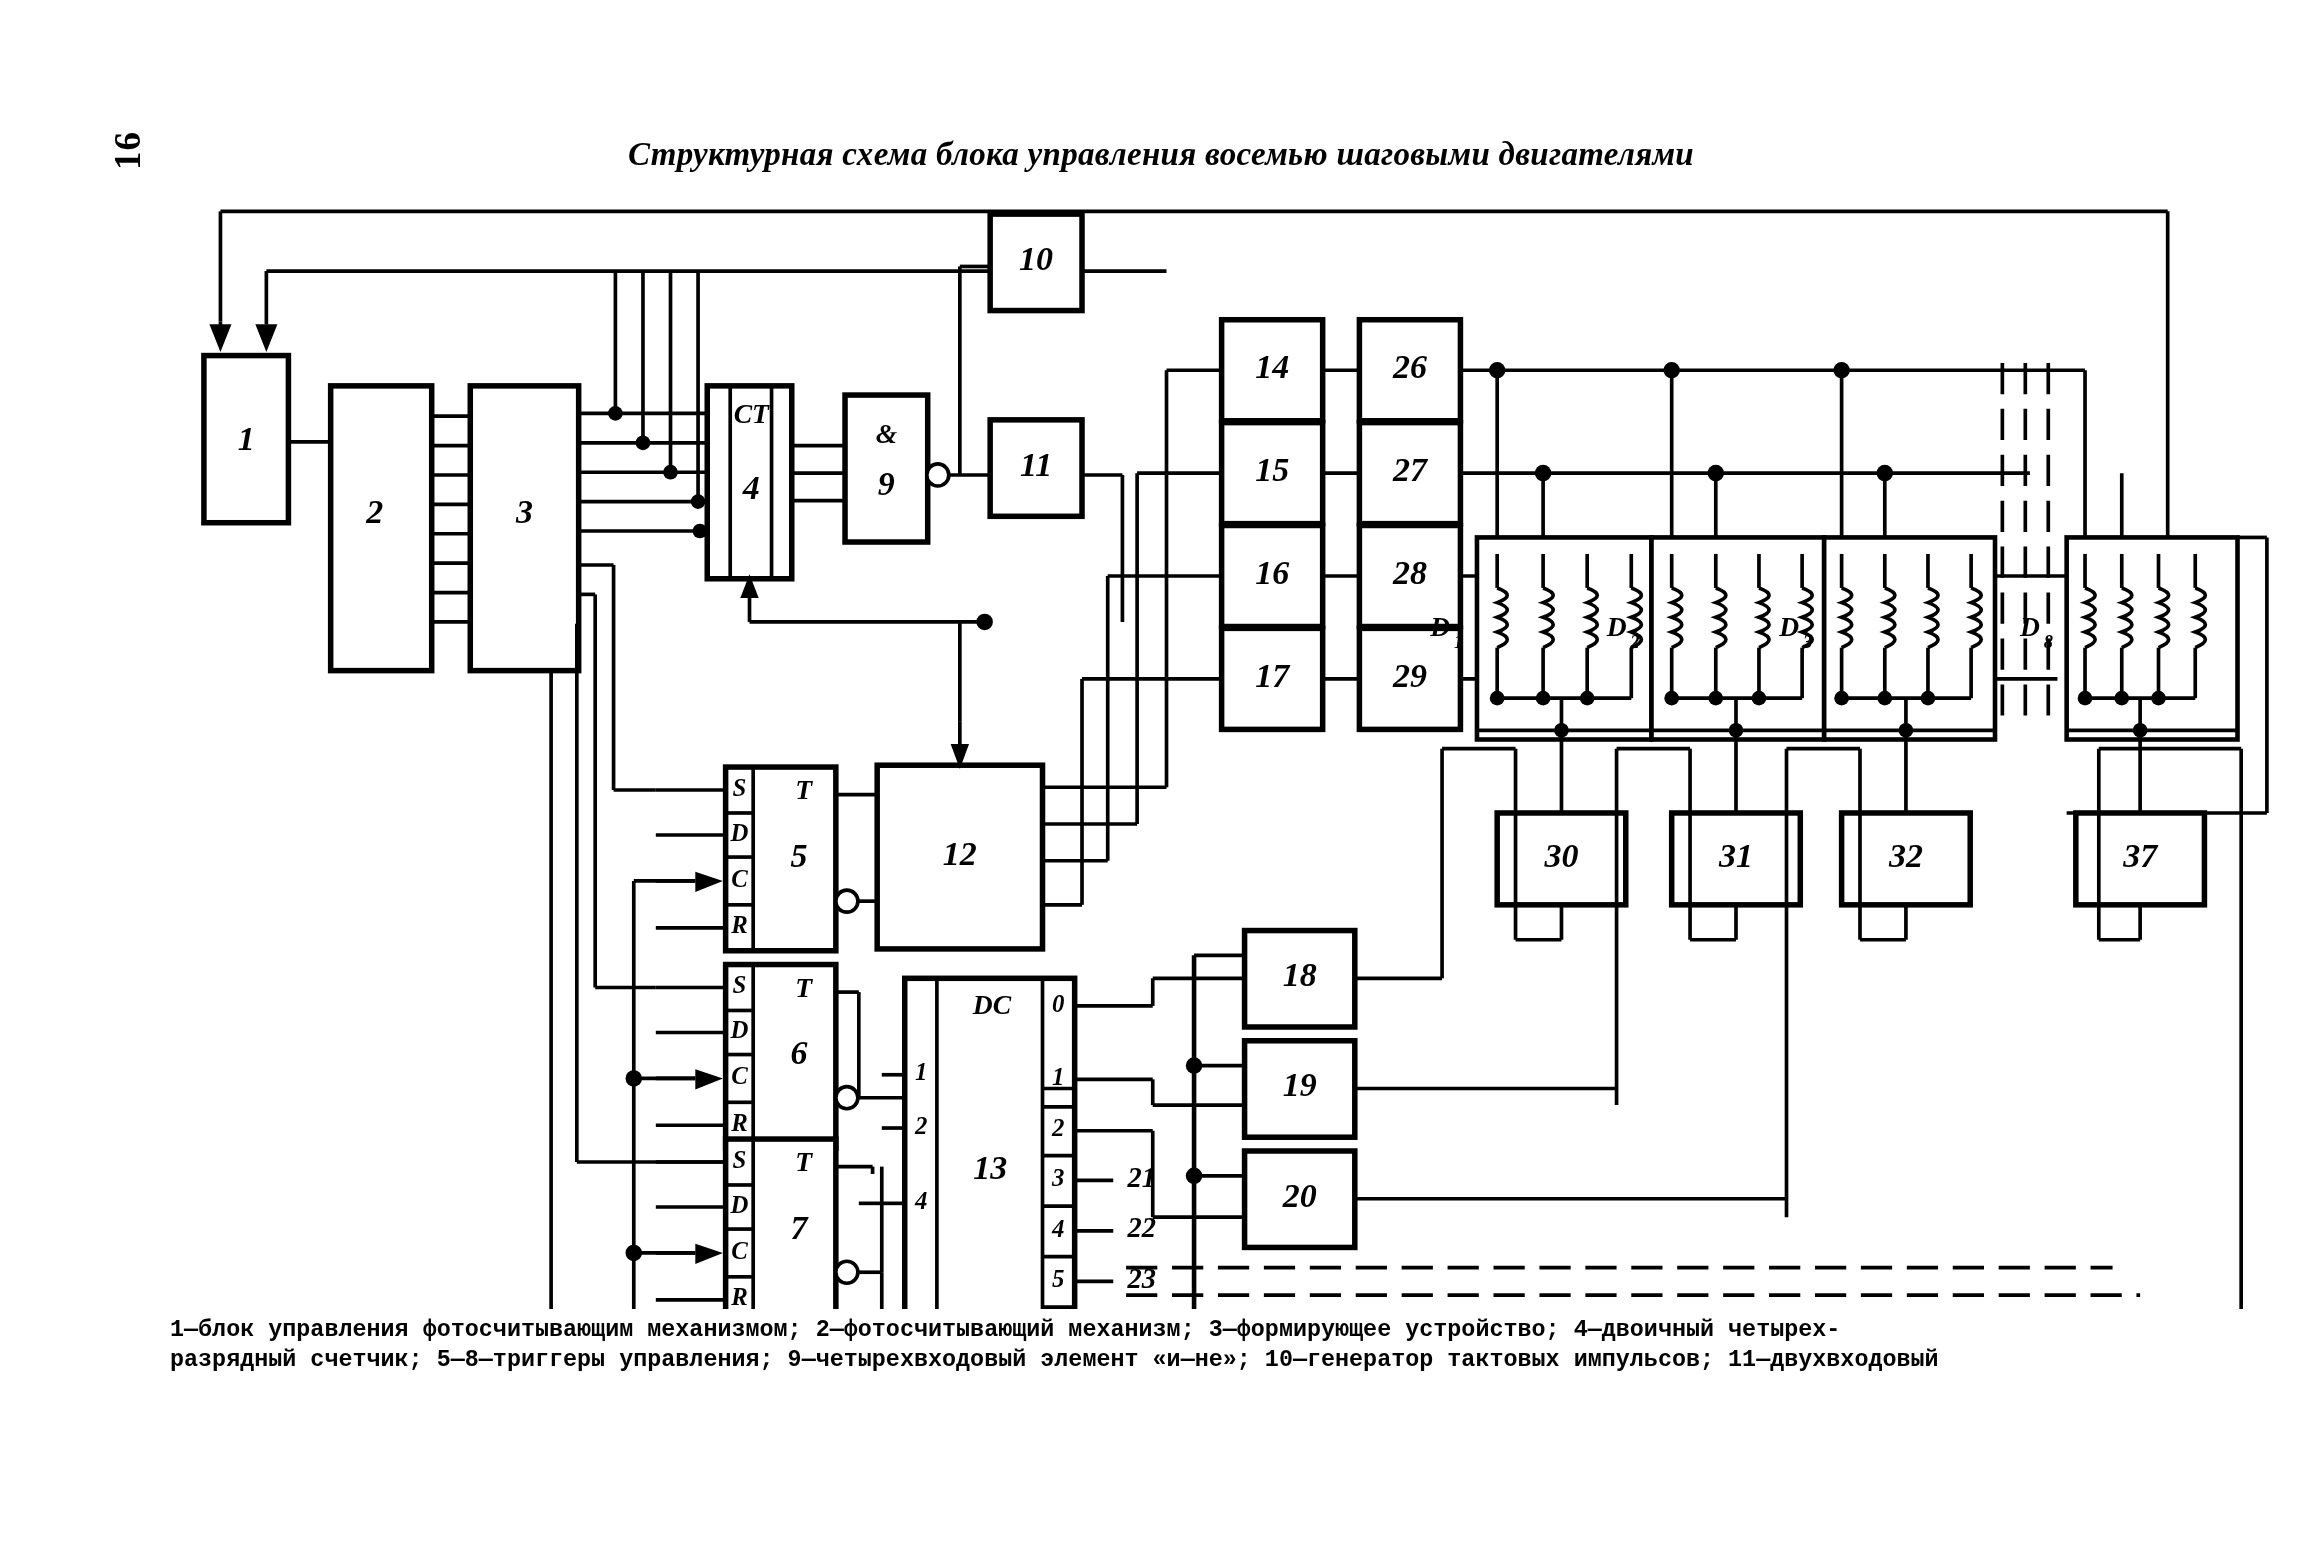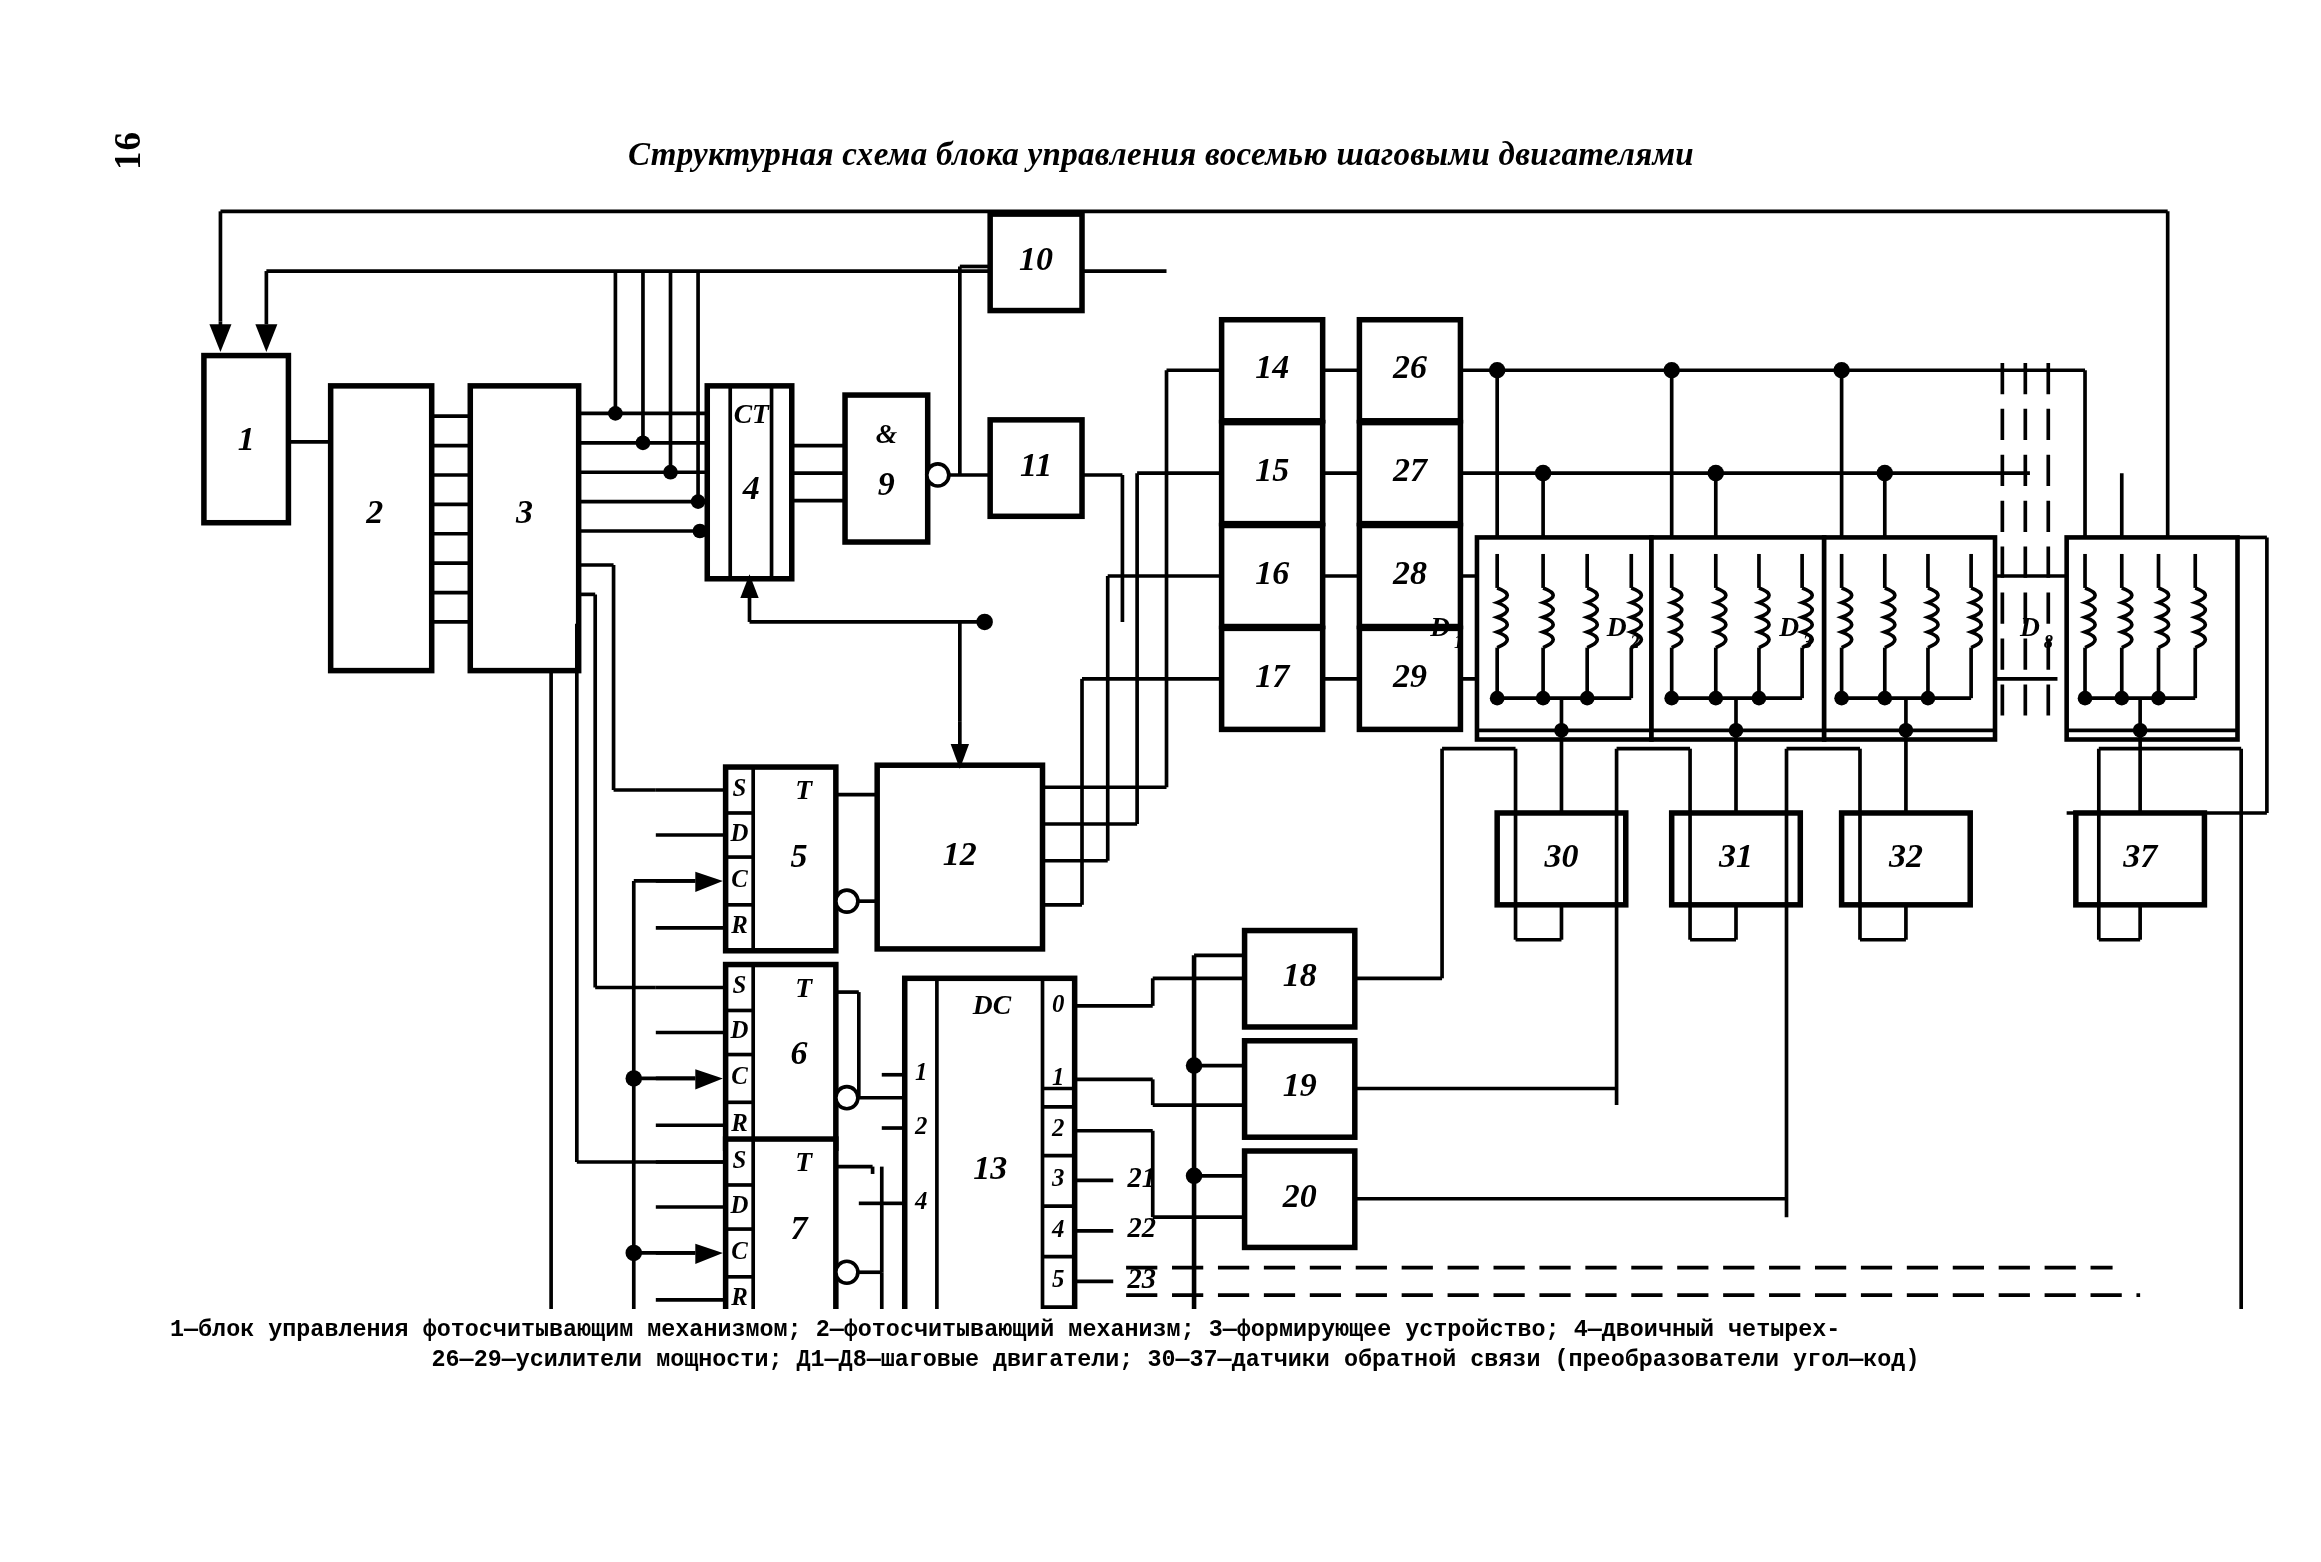--- a/index.html
+++ b/index.html
@@ -539,17 +539,17 @@
     <path class="dash" d="M1226 1255 H2300"></path>
 
     <path class="wire" d="M2360 45 V400"></path>
     <path class="wire" d="M2436 400 H2468"></path>
       <path class="wire" d="M2468 400 V700"></path>
     <path class="wire" d="M2468 700 H2250"></path>
   </svg>
 
   <div class="cap">
     <div>1—блок управления фотосчитывающим механизмом;   2—фотосчитывающий    механизм; 3—формирующее устройство;  4—двоичный четырех-</div>
-    <div style="text-align:center">26—29—усилители мощности;  Д1—Д8—шаговые двигатели;  30—37—датчики обратной связи (преобразователи угол—код)</div>
+    <div>разрядный счетчик;  5—8—триггеры управления;    9—четырехвходовый элемент «и—не»;  10—генератор тактовых импульсов;  11—двухвходовый</div>
   </div>
 
 </div>
 
 
 </body></html>

